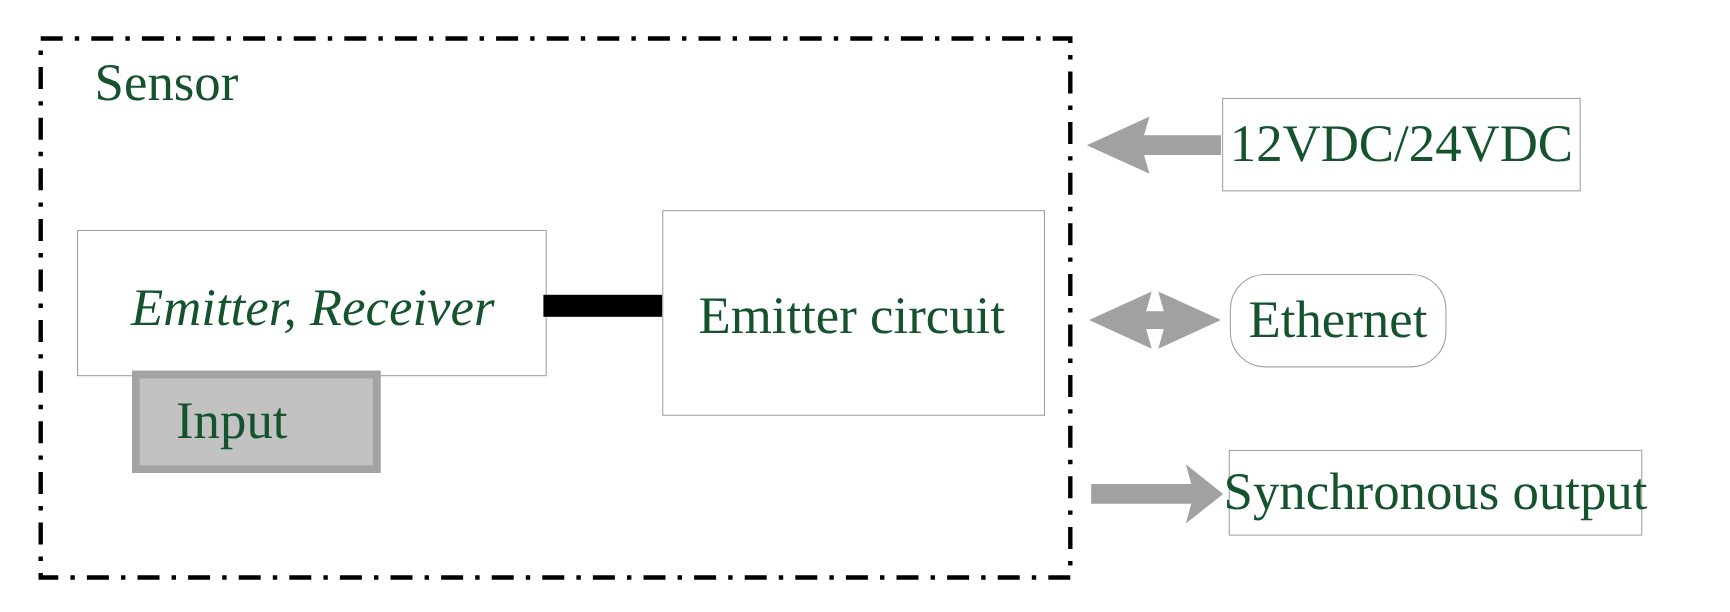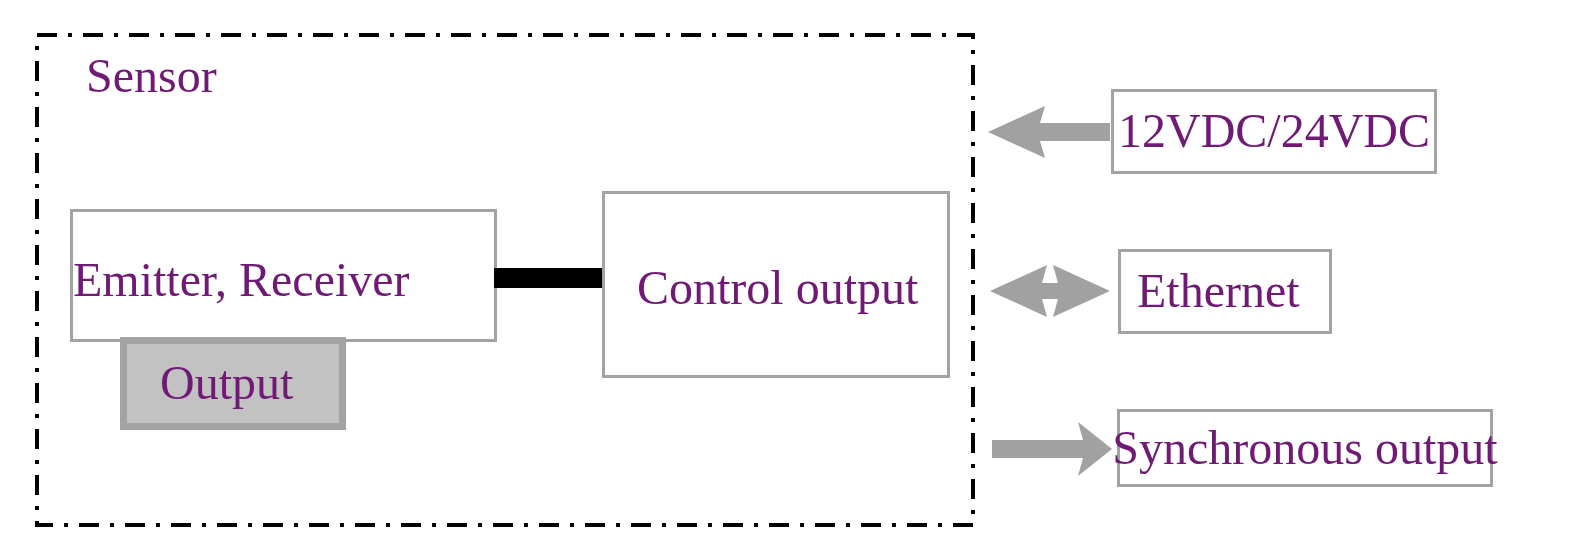--- a/index.html
+++ b/index.html
@@ -14,41 +14,41 @@
     background: #ffffff;
     font-family: "Liberation Serif", "DejaVu Serif", serif;
     color: #000000;
     overflow: hidden;
   }
   .abs { position: absolute; box-sizing: border-box; }
   .label {
     font-size: 48px;
     line-height: 1.1;
     white-space: nowrap;
-    color: #701a75;
+    color: #14532d;
   }
   #svg-layer {
     position: absolute;
     left: 0; top: 0;
     width: 1573px; height: 556px;
   }
   .block {
     background: #ffffff;
-    border: 3px solid #a3a3a3;
+    border: 1px solid #a3a3a3;
     display: flex;
     align-items: center;
   }
-  #emitter-box   { left: 70px;   top: 209px; width: 427px; height: 133px; padding-top: 10px; }
+  #emitter-box   { left: 70px;   top: 209px; width: 427px; height: 133px; padding-left: 48px; padding-top: 10px; font-style: italic; }
   #motor-box     { left: 120px;  top: 337px; width: 226px; height: 93px;  border-width: 7px; padding-left: 33px; }
   #control-box   { left: 602px;  top: 191px; width: 348px; height: 187px;
                    flex-direction: column; align-items: flex-start; justify-content: center;
                    gap: 26px; padding-left: 32px; padding-top: 8px; }
   #connector-bar { left: 494px;  top: 268px; width: 112px; height: 20px; background: #000000; }
   #power-box     { left: 1111px; top: 89px;  width: 326px; height: 85px; justify-content: center; }
-  #ethernet-box  { left: 1118px; top: 249px; width: 214px; height: 85px; padding-left: 16px; }
+  #ethernet-box  { left: 1118px; top: 249px; width: 197px; height: 85px; padding-left: 16px; border-radius: 32px; }
   #sync-box      { left: 1117px; top: 409px; width: 376px; height: 78px; justify-content: center; }
   #sensor-label  { left: 86px;   top: 50px; }
 </style>
 </head>
 <body>
 
 <div id="canvas">
 
   <svg id="svg-layer" viewBox="0 0 1573 556" xmlns="http://www.w3.org/2000/svg">
 
@@ -63,25 +63,25 @@
 
   <div class="abs label" id="sensor-label">Sensor</div>
 
   <div class="abs block" id="emitter-box">
     <span class="label">Emitter, Receiver</span>
   </div>
 
   <div class="abs" id="connector-bar"></div>
 
   <div class="abs block" id="motor-box" style="background-color: rgb(194, 194, 194);">
-    <span class="label">Output</span>
+    <span class="label">Input</span>
   </div>
 
   <div class="abs block" id="control-box">
-    <span class="label">Control output</span>
+    <span class="label">Emitter circuit</span>
   </div>
 
   <div class="abs block" id="power-box">
     <span class="label">12VDC/24VDC</span>
   </div>
 
   <div class="abs block" id="ethernet-box">
     <span class="label">Ethernet</span>
   </div>
 

